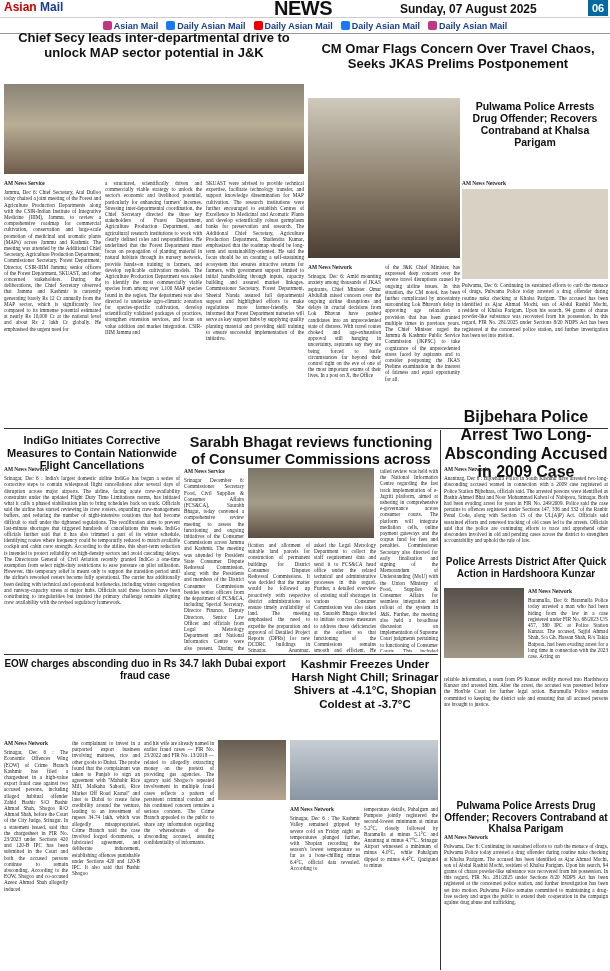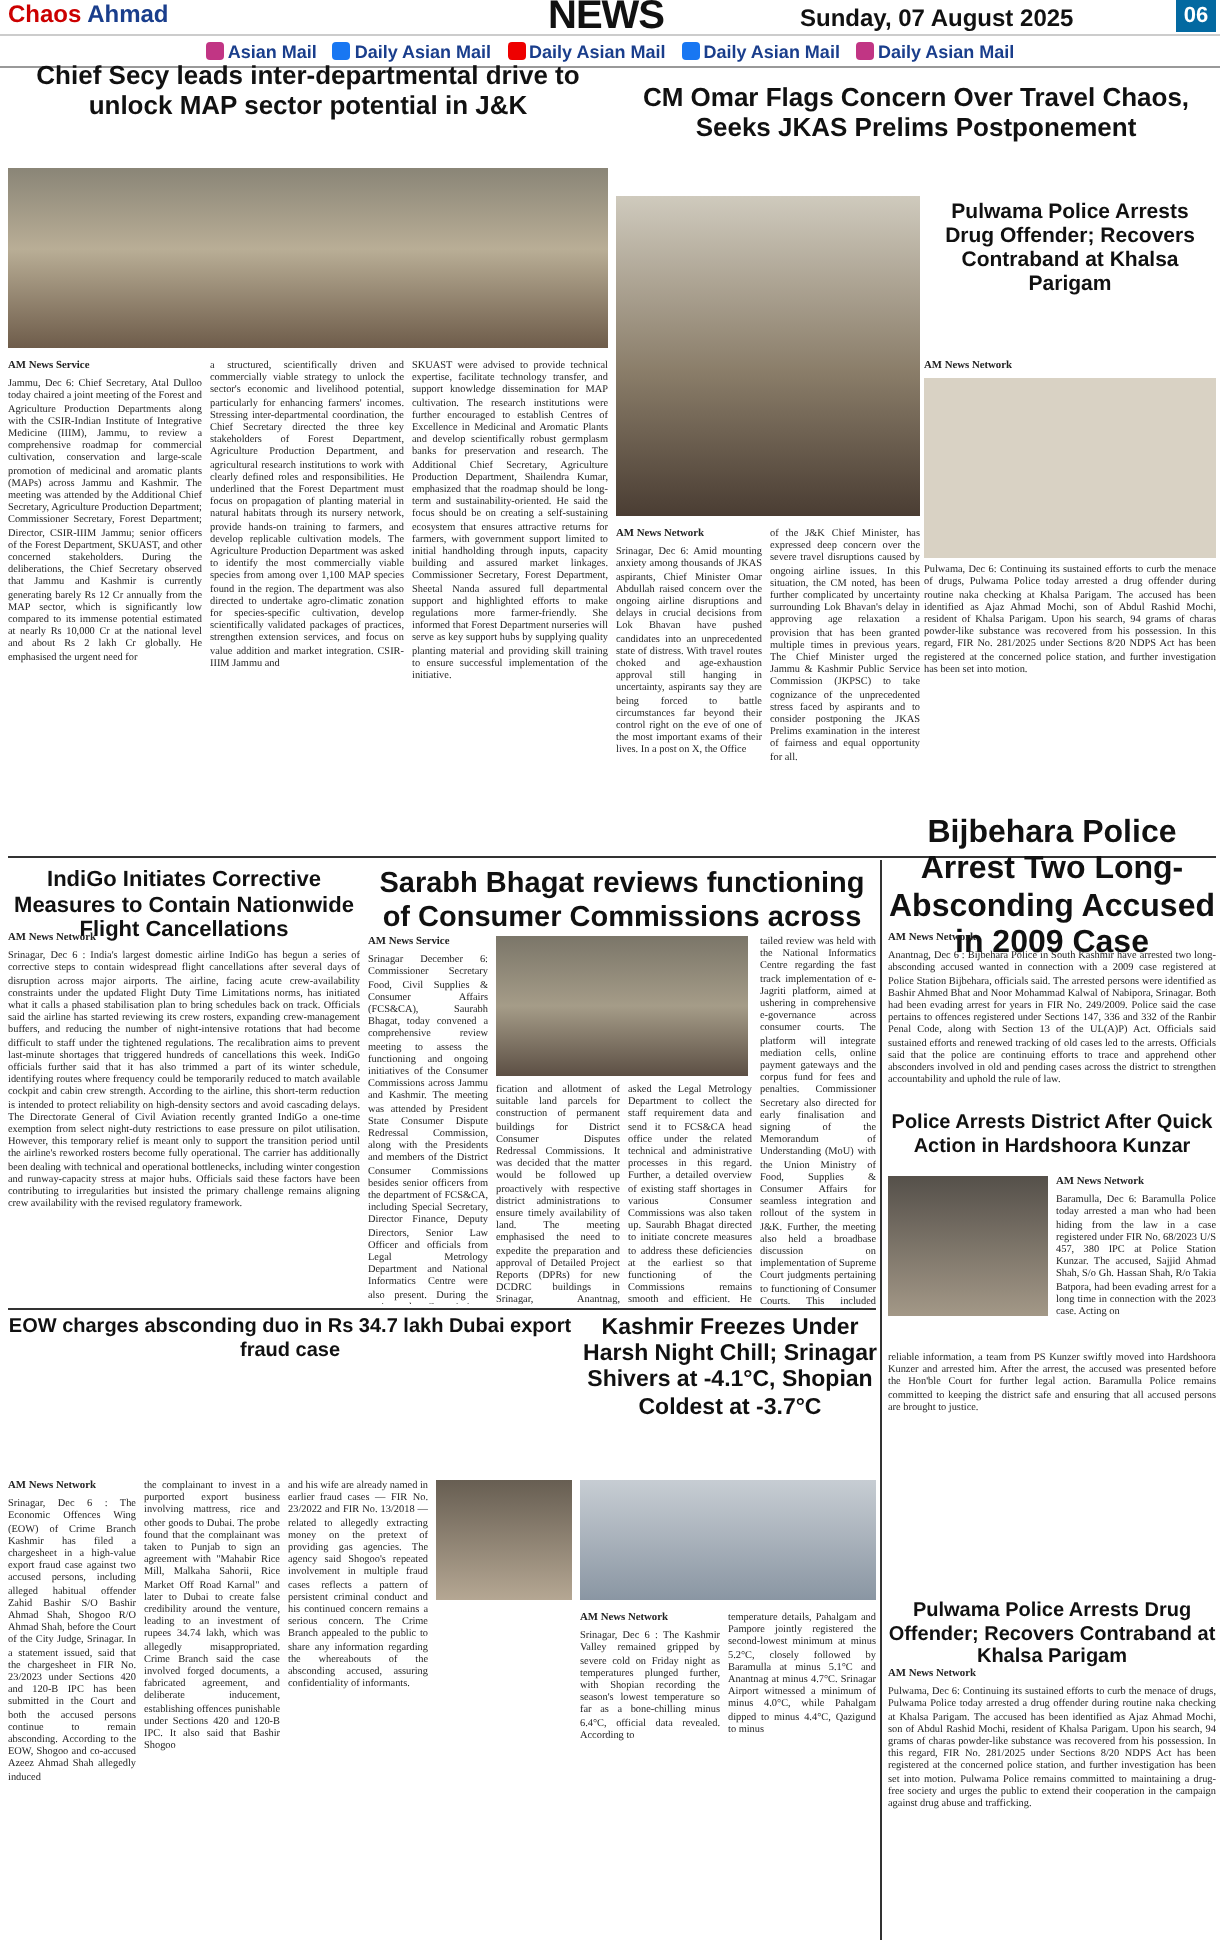--- a/index.html
+++ b/index.html
@@ -15,21 +15,21 @@
 .hl{position:absolute;font-family:"Liberation Sans",sans-serif;font-weight:bold;text-align:center;line-height:1.15;color:#111}
 .col{position:absolute;font-size:5.2px;line-height:6.2px;text-align:justify;color:#222;overflow:hidden}
 .by{font-weight:bold;font-size:5.4px;margin-bottom:3px;display:block}
 .photo{position:absolute;overflow:hidden}
 .rule{position:absolute;background:#333}
 </style>
 </head>
 <body>
 
 <div class="mast">
-  <div class="logo"><span>Chaos</span> <span class="m">Ahmad</span></div>
+  <div class="logo"><span>Asian</span> <span class="m">Mail</span></div>
   <div class="news">NEWS</div>
   <div class="date">Sunday, 07 August 2025</div>
   <div class="pg">06</div>
 </div>
 <div class="social">
   <span><span class="ico" style="background:#c13584"></span><span>Asian Mail</span></span>
   <span><span class="ico" style="background:#1877f2"></span><span>Daily Asian Mail</span></span>
   <span><span class="ico" style="background:#e00"></span><span>Daily Asian Mail</span></span>
   <span><span class="ico" style="background:#1877f2"></span><span>Daily Asian Mail</span></span>
   <span><span class="ico" style="background:#c13584"></span><span>Daily Asian Mail</span></span>

